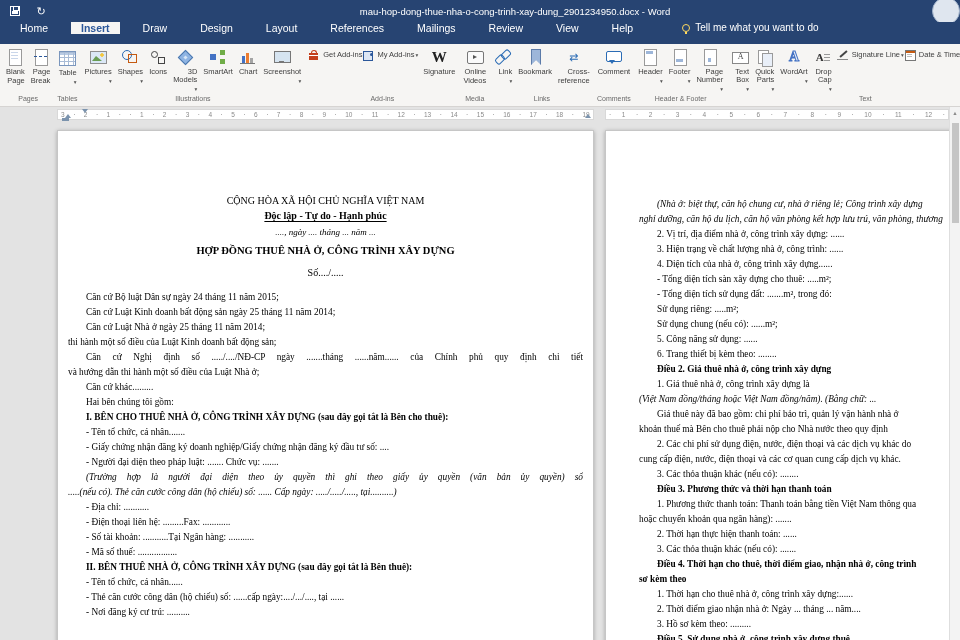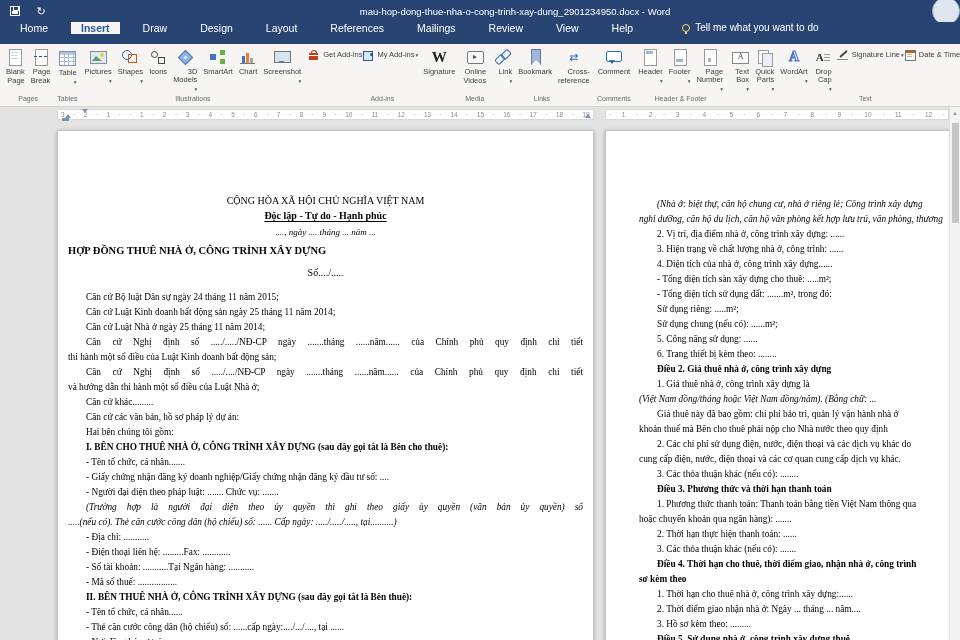--- a/index.html
+++ b/index.html
@@ -105,21 +105,21 @@
   
   .docarea{position:absolute;top:122px;left:0;right:0;bottom:0;background:#e3e3e3;overflow:hidden;}
   .page{position:absolute;top:8px;width:537px;height:900px;background:#fff;border:1px solid #c6c6c6;box-shadow:0 1px 4px rgba(0,0,0,.28);}
   .page1{left:57px;}
   .page2{left:605px;}
   .doc{padding:62px 10px 0 10px;font-family:"Liberation Serif",serif;color:#000;}
   .doc2{padding:66px 0 0 33px;}
   .line{font-size:9.3px;line-height:15px;white-space:nowrap;overflow:hidden;}
   .cb{text-align:center;font-weight:normal;font-size:10px;}
   .cbu{text-align:center;font-weight:bold;font-size:10px;text-decoration:underline;text-underline-offset:2px;}
-  .cb2{text-align:left;font-weight:bold;font-size:10.5px;}
+  .cb2{text-align:center;font-weight:bold;font-size:10.5px;}
   .ci{text-align:center;font-style:italic;font-size:9px;}
   .ind{text-indent:18px;}
   .b{font-weight:bold;}
   .i{font-style:italic;}
   .j{text-align:justify;text-align-last:justify;white-space:normal;}
 
   
   .scrollbar{position:absolute;top:107px;right:0;bottom:0;width:11px;background:#f3f3f3;border-left:1px solid #dedede;z-index:5;}
   .sb-up{height:12px;text-align:center;font-size:5.5px;color:#8a8a8a;line-height:12px;}
   .sb-thumb{position:absolute;left:1.5px;right:1.5px;top:16px;height:100px;background:#c5c5c5;}
@@ -437,26 +437,24 @@
   <div class="page page1">
     <div class="doc">
         <div class="line cb">CỘNG HÒA XÃ HỘI CHỦ NGHĨA VIỆT NAM</div>
         <div class="line cbu">Độc lập - Tự do - Hạnh phúc</div>
         <div class="line ci" style="margin-top: 2px;">...., ngày .... tháng ... năm ...</div>
         <div class="line cb2" style="margin-top: 3px;">HỢP ĐỒNG THUÊ NHÀ Ở, CÔNG TRÌNH XÂY DỰNG</div>
         <div class="line cb" style="margin-top: 7px;">Số..../.....</div>
         <div class="line ind" style="margin-top: 10px;">Căn cứ Bộ luật Dân sự ngày 24 tháng 11 năm 2015;</div>
         <div class="line ind">Căn cứ Luật Kinh doanh bất động sản ngày 25 tháng 11 năm 2014;</div>
         <div class="line ind">Căn cứ Luật Nhà ở ngày 25 tháng 11 năm 2014;</div>
-        <div class="line ind j">Căn cứ Nghị định số ...../...../NĐ-CP ngày .......tháng ......năm...... của Chính phủ quy định chi tiết</div>
         <div class="line">thi hành một số điều của Luật Kinh doanh bất động sản;</div>
         <div class="line ind j">Căn cứ Nghị định số ...../..../NĐ-CP ngày .......tháng ......năm...... của Chính phủ quy định chi tiết</div>
         <div class="line">và hướng dẫn thi hành một số điều của Luật Nhà ở;</div>
         <div class="line ind">Căn cứ khác.........</div>
-        <div class="line ind">Căn cứ các văn bản, hồ sơ pháp lý dự án:</div>
         <div class="line ind">Hai bên chúng tôi gồm:</div>
         <div class="line ind b">I. BÊN CHO THUÊ NHÀ Ở, CÔNG TRÌNH XÂY DỰNG (sau đây gọi tắt là Bên cho thuê):</div>
         <div class="line ind">- Tên tổ chức, cá nhân.......</div>
         <div class="line ind">- Giấy chứng nhận đăng ký doanh nghiệp/Giấy chứng nhận đăng ký đầu tư số: ....</div>
         <div class="line ind">- Người đại diện theo pháp luật: ....... Chức vụ: .......</div>
         <div class="line ind i j">(Trường hợp là người đại diện theo ủy quyền thì ghi theo giấy ủy quyền (văn bản ủy quyền) số</div>
         <div class="line i">.....(nếu có). Thẻ căn cước công dân (hộ chiếu) số: ...... Cấp ngày: ...../...../....., tại..........)</div>
         <div class="line ind">- Địa chỉ: ...........</div>
         <div class="line ind">- Điện thoại liên hệ: .........Fax: ............</div>
         <div class="line ind">- Số tài khoản: ...........Tại Ngân hàng: ...........</div>

